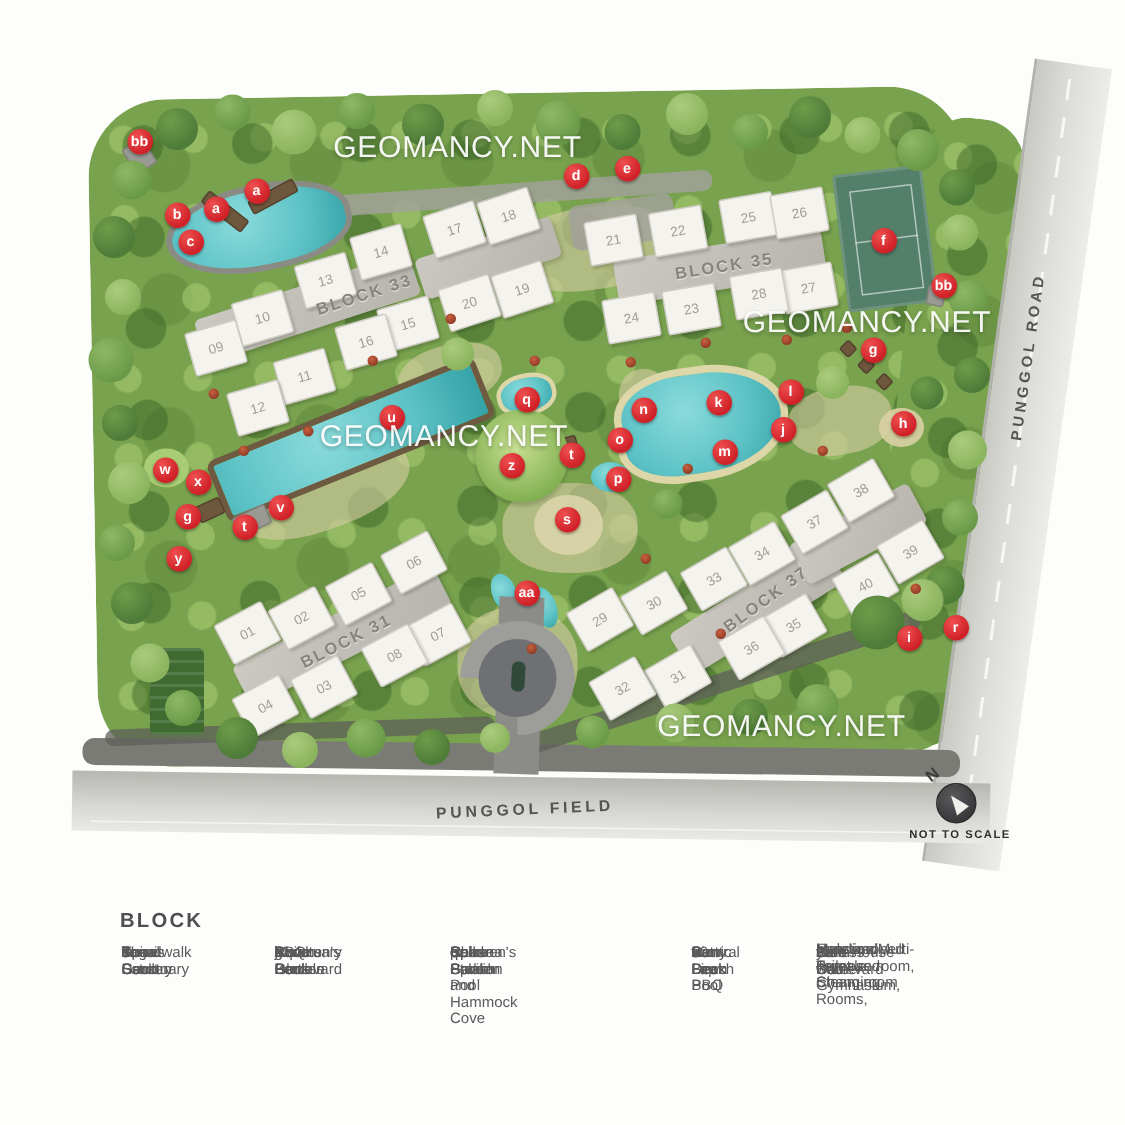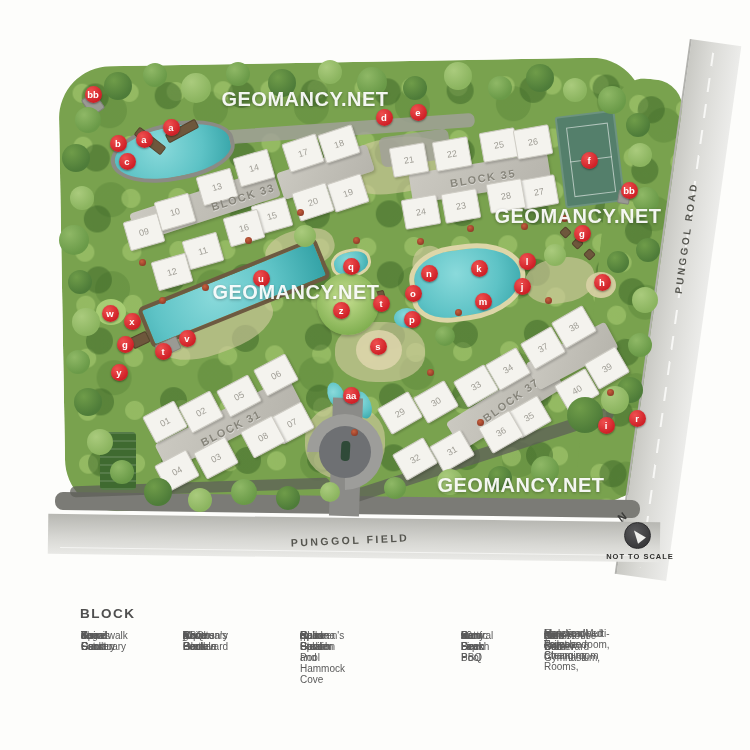--- a/index.html
+++ b/index.html
@@ -75,21 +75,21 @@
   #arch{left:307px;top:414px;width:76px;height:76px;border:15px solid #9d9d9a;border-radius:50%;
     border-left-color:transparent;transform:rotate(-45deg);}
   #court-inner{left:319px;top:426px;width:52px;height:52px;border-radius:50%;background:#6e7073;}
   #car{left:341px;top:441px;width:9px;height:20px;border-radius:4px;background:#2f4a38;transform:rotate(3deg);}
   
   .marker{width:17px;height:17px;margin:-8.5px;border-radius:50%;color:#fff;
     background:radial-gradient(circle at 35% 30%, #ef5050, var(--marker) 70%);
     font-size:9.5px;font-weight:bold;text-align:center;line-height:17px;
     box-shadow:0 1px 2px rgba(0,0,0,.4);}
   .watermark{transform:translate(-50%,-50%);color:rgba(255,255,255,.93);font-size:20px;
-    font-weight:bold;letter-spacing:.5px;white-space:nowrap;text-shadow:0 1px 3px rgba(0,0,0,.3);}
+    font-weight:normal;letter-spacing:.5px;white-space:nowrap;text-shadow:0 1px 3px rgba(0,0,0,.3);}
   .road-label{color:#55554f;font-weight:bold;letter-spacing:2.5px;white-space:nowrap;}
   #punggol-road-label{left:686px;top:238px;transform:translate(-50%,-50%) rotate(-82deg);font-size:10px;}
   #punggol-field-label{left:350px;top:540px;transform:translate(-50%,-50%) rotate(-2.5deg);font-size:10.5px;}
   #compass{left:624px;top:522px;width:27px;height:27px;border-radius:50%;
     background:radial-gradient(circle at 40% 35%, #5a5a5c, #38383a 75%);border:1px solid #2c2c2e;}
   #compass-needle{left:8px;top:6px;width:0;height:0;border-left:5px solid transparent;
     border-right:5px solid transparent;border-bottom:13px solid #efefec;transform:rotate(-38deg);}
   #north-n{left:622px;top:517px;transform:translate(-50%,-50%) rotate(-38deg);
     color:#3c3c3a;font-size:11px;font-weight:bold;}
   #not-to-scale{left:640px;top:556px;transform:translate(-50%,-50%);color:#2f2f2d;

